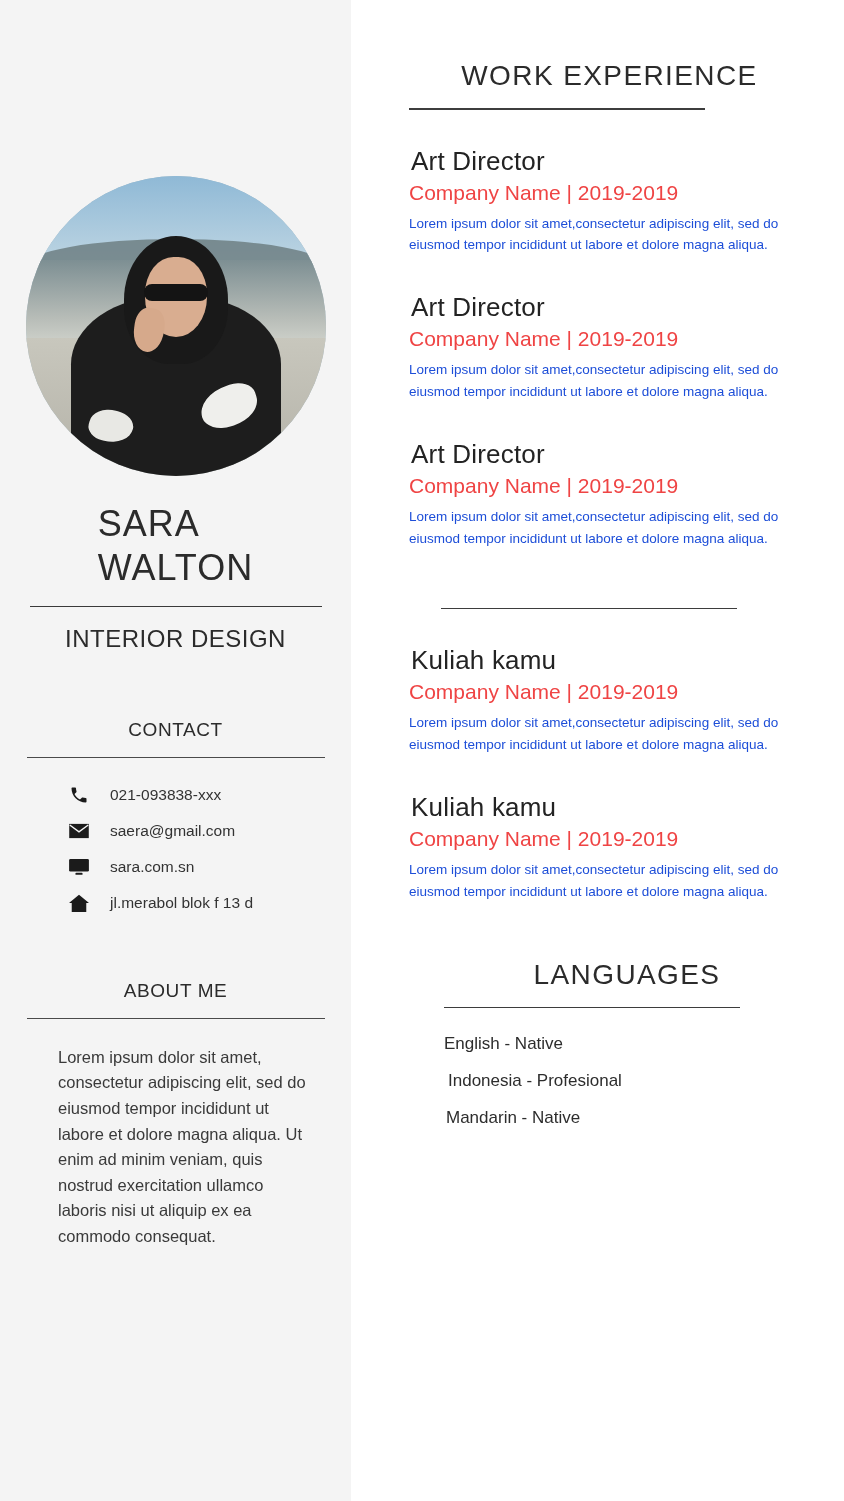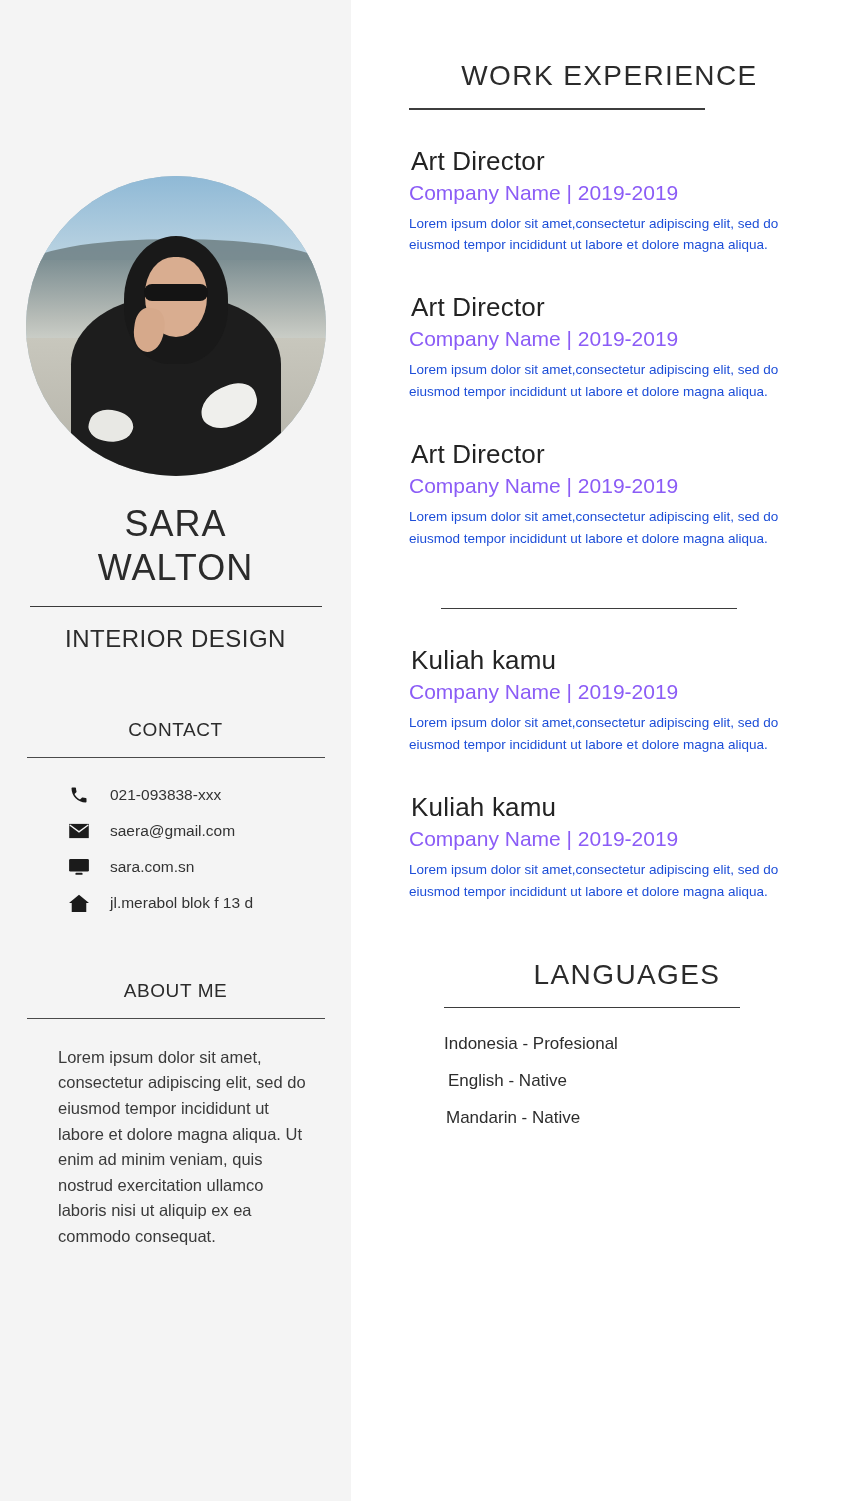--- a/index.html
+++ b/index.html
@@ -94,21 +94,20 @@
     width: 30px; height: 44px; background: #d6a98b;
     border-radius: 40% 40% 50% 50%;
     transform: rotate(8deg);
   }
 
   .name {
     margin-top: 26px;
     font-size: 36px;
     letter-spacing: 1px;
     color: #2b2b2b;
-    text-align: center;
     line-height: 1.22;
     font-weight: 400;
   }
   .rule-name {
     width: 292px;
     height: 1px;
     background: #3a3a3a;
     margin: 16px 0 0 0;
   }
   .role {
@@ -196,21 +195,21 @@
   .job { margin-top: 36px; }
   .job-title {
     font-size: 26px;
     color: #232323;
     font-weight: 400;
     letter-spacing: .2px;
     padding-left: 2px;
   }
   .job-company {
     font-size: 21px;
-    color: #8b5cf6;
+    color: #ef4444;
     font-weight: 400;
     margin-top: 4px;
   }
   .job-desc {
     font-size: 13.5px;
     color: #1d4ed8;
     line-height: 1.62;
     margin-top: 8px;
     max-width: 420px;
   }
@@ -350,20 +349,20 @@
         <div class="job-company">Company Name | 2019-2019</div>
         <div class="job-desc">Lorem ipsum dolor sit amet,consectetur adipiscing elit, sed do eiusmod tempor incididunt ut labore et dolore magna aliqua.</div>
       </div>
     </div>
 
     <div class="section-gap-lang">
       <h2 class="main-head">LANGUAGES</h2>
       <div class="rule-main w-rule-lg"></div>
 
       <div class="lang-list">
+        <div class="lang-item">English - Native</div>
         <div class="lang-item">Indonesia - Profesional</div>
-        <div class="lang-item">English - Native</div>
         <div class="lang-item">Mandarin - Native</div>
       </div>
     </div>
 
   </main>
 </div>
 
 </body></html>

